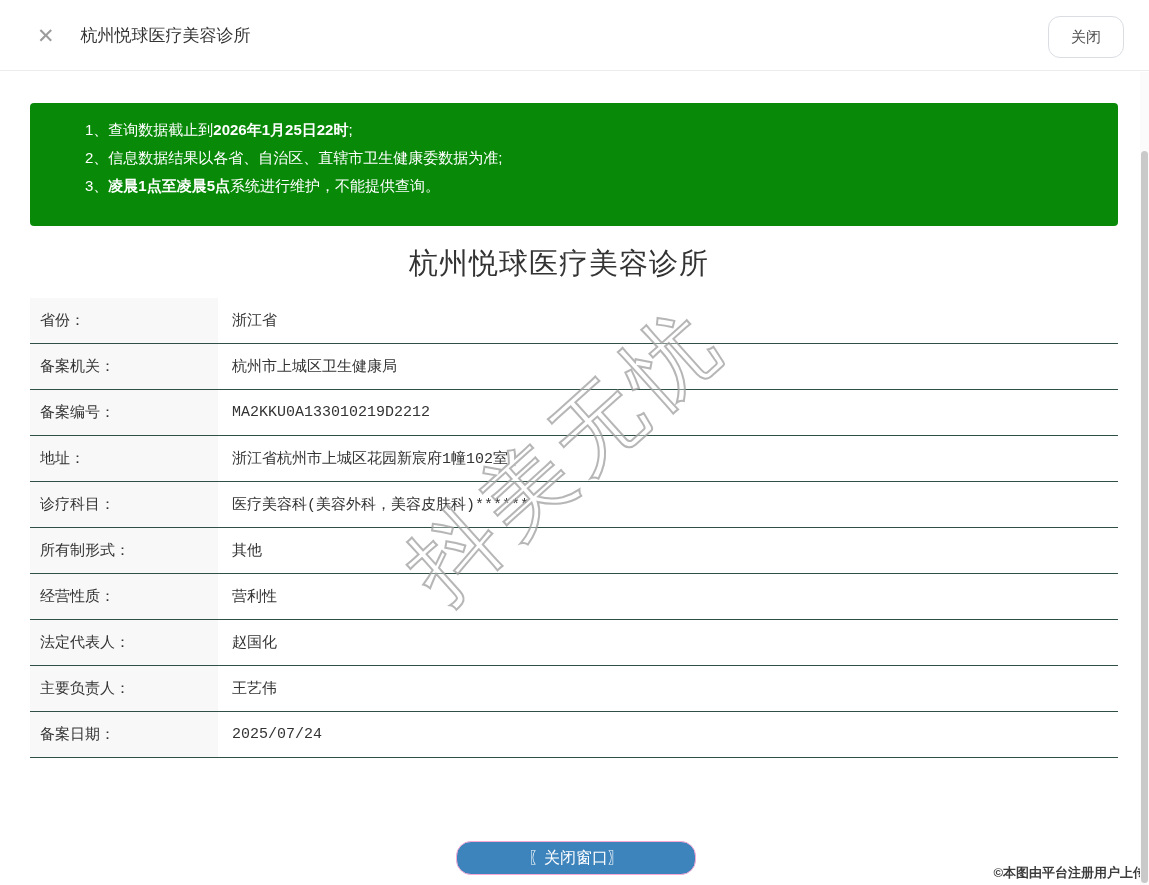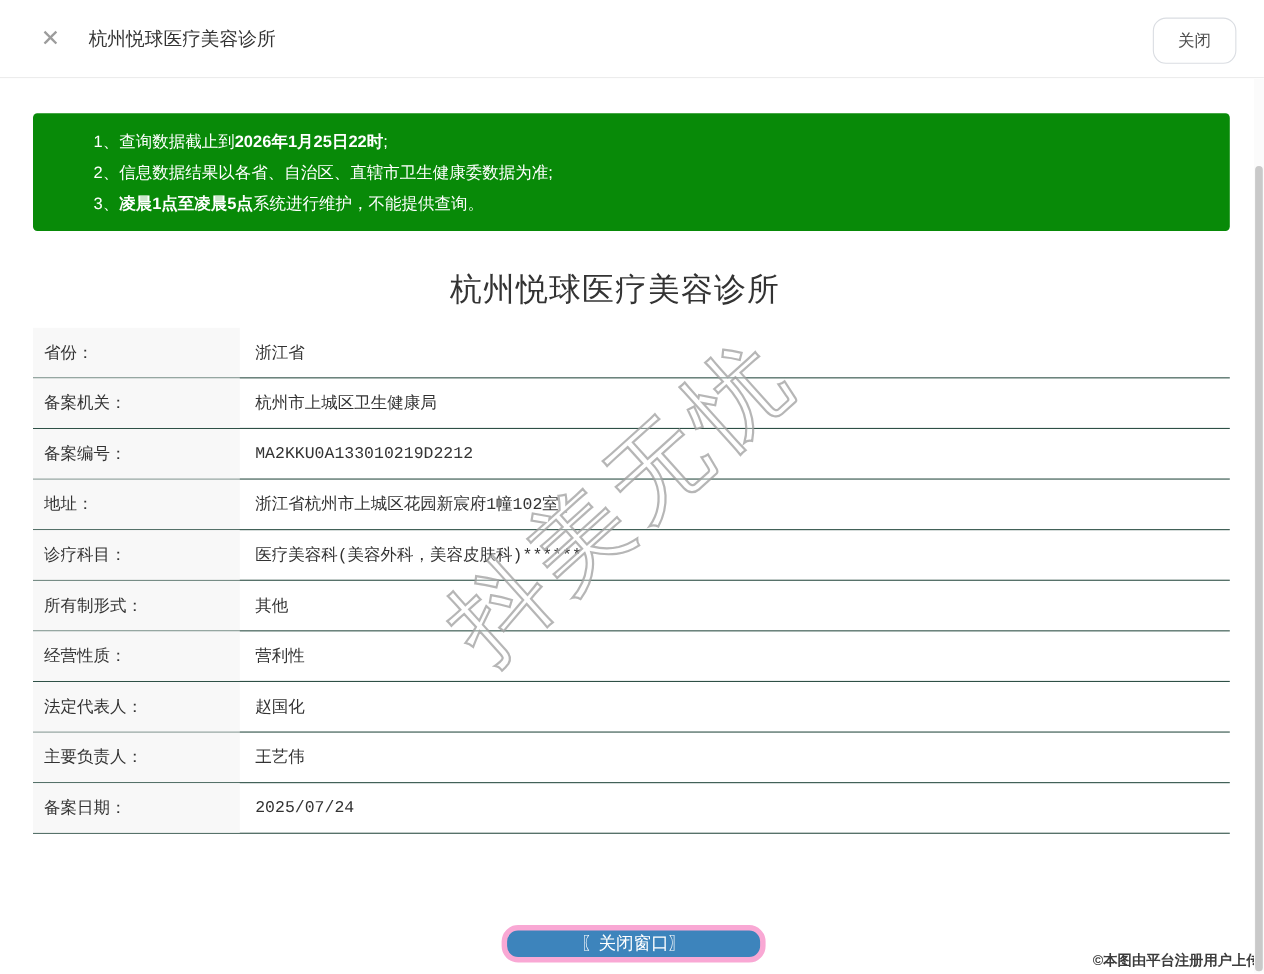--- a/index.html
+++ b/index.html
@@ -27,21 +27,21 @@
   .btn-top-close {
     position:absolute; right:25px; top:16px;
     width:76px; height:42px;
     background:#fff; border:1px solid #dadde2; border-radius:12px;
     font-size:15px; color:#4f4f4f; cursor:pointer;
     font-family:inherit;
   }
 
   
   .notice {
-    position:absolute; top:103px; left:30px; width:1088px; height:107px;
+    position:absolute; top:103px; left:30px; width:1088px; height:123px;
     background:#088a08; border-radius:4px;
     color:#fff; font-size:15px; line-height:28px;
     padding:13px 20px 0 55px;
   }
   .notice b { font-weight:bold; }
 
   
   .main-title {
     position:absolute; top:244px; left:0; width:1118px;
     text-align:center; font-size:29px; font-weight:400; color:#333;
@@ -62,21 +62,21 @@
     display:flex; align-items:center; padding-left:10px;text-align:center;
   }
   .info-value {
     display:flex; align-items:center; padding-left:14px;font-family:Liberation Mono, monospace;
   }
 
   
   .btn-close-window {
     position:absolute; left:456px; top:841px;
     width:240px; height:34px;
-    background:#3d84bc; border:5px solid #f9a8d4; border-radius:15px;
+    background:#3d84bc; border:1px solid #f9a8d4; border-radius:15px;
     color:#fff; font-size:16px; cursor:pointer;
     font-family:inherit;
   }
 
   
   .watermark {
     position:absolute; left:345px; top:300px; width:440px; height:310px;
     display:flex; align-items:center; justify-content:center;
     transform:rotate(-42deg);
     font-size:88px; letter-spacing:8px; white-space:nowrap;

